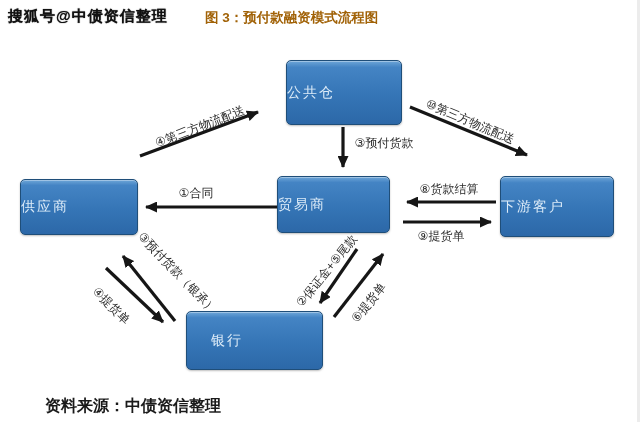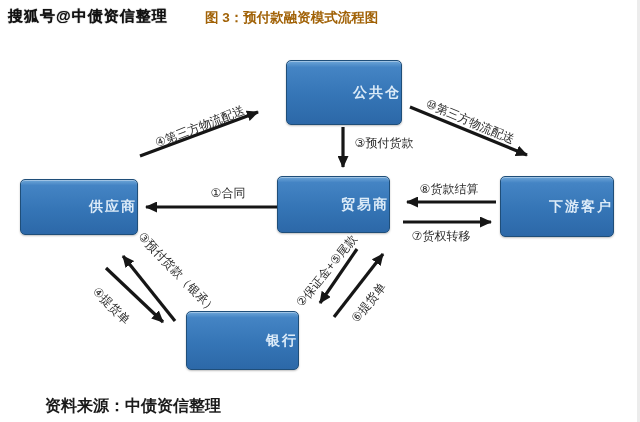--- a/index.html
+++ b/index.html
@@ -11,41 +11,41 @@
   
   .watermark{
     position:absolute;left:8px;top:7px;font-size:15px;font-weight:bold;
     color:#111;letter-spacing:1px;text-shadow:0 0 1px #333;
   }
   .fig-title{
     position:absolute;left:205px;top:9px;font-size:13.5px;font-weight:bold;color:#a16207;
   }
   
   .node{
-    position:absolute;display:flex;align-items:center;justify-content:flex-end;
+    position:absolute;display:flex;align-items:center;justify-content:flex-start;
     background:linear-gradient(to bottom,#6ea6d8 0%,#4484c4 10%,#3575b6 55%,#2c68a8 100%);
     border:1px solid #1f4e79;border-radius:5px;
     box-shadow:inset 0 1px 0 rgba(255,255,255,.35), 0 1px 2px rgba(0,0,0,.25);
-    color:#dcebf8;font-size:14px;letter-spacing:2px;font-weight:bold;
+    color:#dcebf8;font-size:14px;letter-spacing:2px;
   }
   #node-warehouse{left:286px;top:60px;width:114px;height:63px;}
   #node-supplier{left:20px;top:179px;width:116px;height:54px;}
   #node-trader{left:277px;top:176px;width:111px;height:55px;}
   #node-customer{left:500px;top:176px;width:112px;height:59px;}
-  #node-bank{left:186px;top:311px;width:111px;height:57px;}
+  #node-bank{left:186px;top:311px;width:111px;height:57px;padding-left:24px;}
   
   #arrows{position:absolute;left:0;top:0;width:640px;height:422px;}
   #arrows line{stroke:#161616;stroke-width:3.2px;}
   
   .lbl{
     position:absolute;font-size:12px;color:#2b2b2b;white-space:nowrap;
     transform:translate(-50%,-50%);
   }
   .lbl.rot{transform-origin:center;}
-  #lbl-contract{left:196px;top:193px;margin-left:32px;}
+  #lbl-contract{left:196px;top:193px;}
   #lbl-supplier-logistics{left:200px;top:127px;transform:translate(-50%,-50%) rotate(-21deg);}
   #lbl-goods-transfer{left:384px;top:143px;}
   #lbl-customer-logistics{left:470px;top:122px;transform:translate(-50%,-50%) rotate(23deg);}
   #lbl-settlement{left:449px;top:189px;}
   #lbl-lading-customer{left:441px;top:236px;}
   #lbl-prepayment{left:177px;top:273px;transform:translate(-50%,-50%) rotate(46deg);}
   #lbl-lading-bank{left:111px;top:306px;transform:translate(-50%,-50%) rotate(45deg);}
   #lbl-deposit{left:327px;top:271px;transform:translate(-50%,-50%) rotate(-51deg);}
   #lbl-lading-trader{left:369px;top:303px;transform:translate(-50%,-50%) rotate(-51deg);}
   
@@ -93,20 +93,20 @@
   </div>
   <div class="node" id="node-bank">
     <span>银行</span>
   </div>
 
   <div class="lbl" id="lbl-contract">①合同</div>
   <div class="lbl rot" id="lbl-supplier-logistics">④第三方物流配送</div>
   <div class="lbl" id="lbl-goods-transfer">③预付货款</div>
   <div class="lbl rot" id="lbl-customer-logistics">⑩第三方物流配送</div>
   <div class="lbl" id="lbl-settlement">⑧货款结算</div>
-  <div class="lbl" id="lbl-lading-customer">⑦货权转移</div>
+  <div class="lbl" id="lbl-lading-customer">⑨提货单</div>
   <div class="lbl rot" id="lbl-prepayment">③预付货款（银承）</div>
   <div class="lbl rot" id="lbl-lading-bank">④提货单</div>
   <div class="lbl rot" id="lbl-deposit">②保证金+⑤尾款</div>
   <div class="lbl rot" id="lbl-lading-trader">⑥提货单</div>
 
   <div class="source">资料来源：中债资信整理</div>
 </div>
 
 </body></html>

